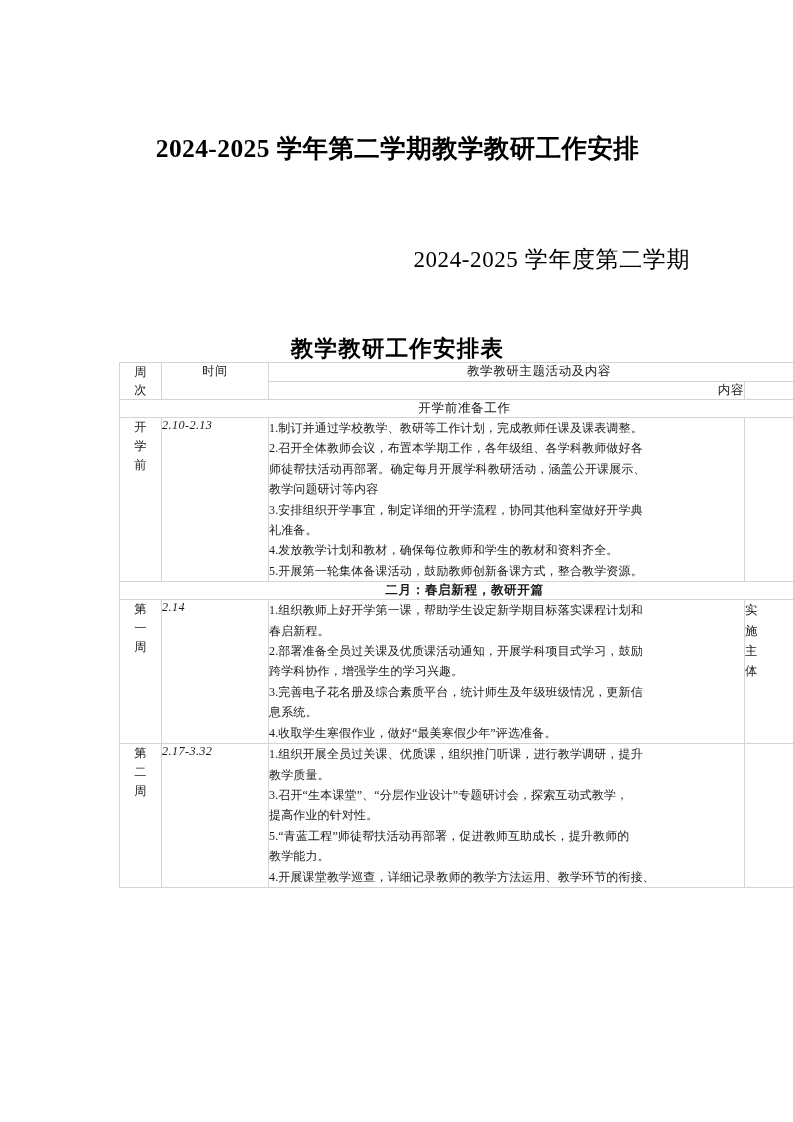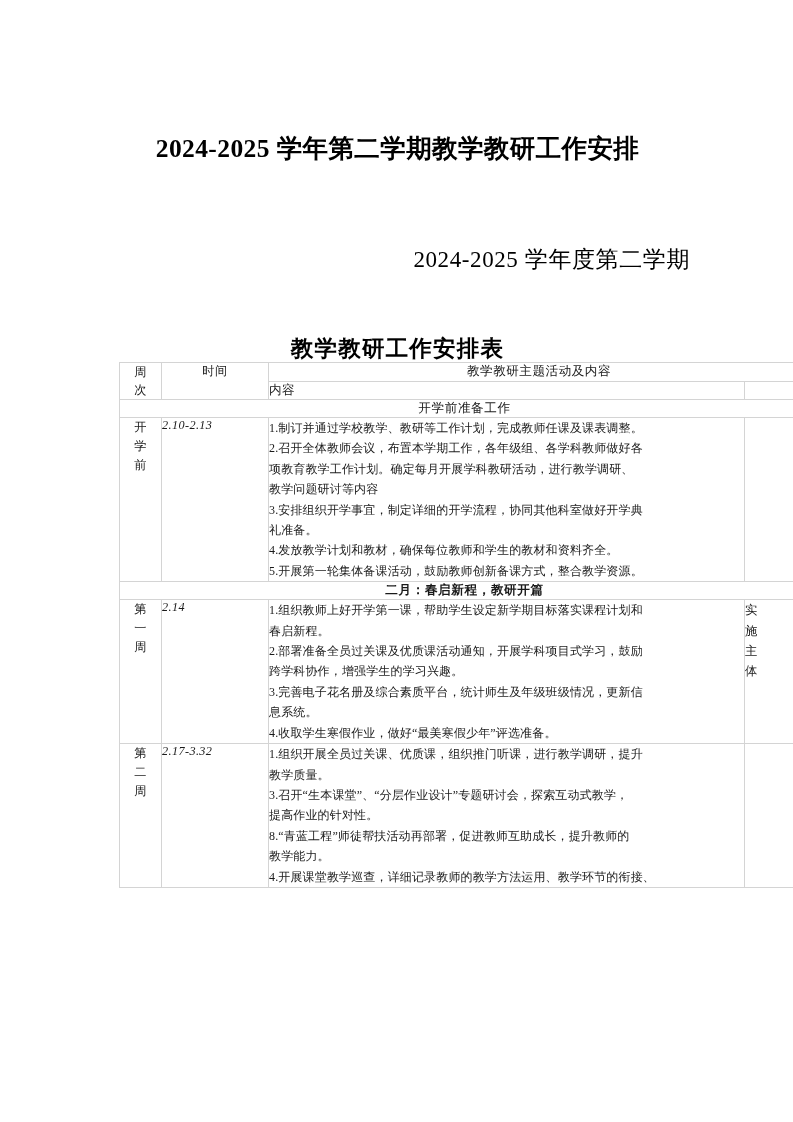--- a/index.html
+++ b/index.html
@@ -111,21 +111,21 @@
   }
   .th-main {
     text-align: center;
     vertical-align: middle;
     padding: 10px 4px 9px 4px;
     font-size: 12.6px;
     letter-spacing: 0.5px;
     height: 18px;
   }
   .th-sub {
-    text-align: left;
+    text-align: right;
     vertical-align: middle;
     padding: 11px 4px 11px 4px;
     font-size: 12.6px;
     letter-spacing: 0.5px;
   }
 
   
   .banner {
     text-align: center;
     vertical-align: middle;
@@ -212,21 +212,21 @@
           <tr>
             <td class="cell-week">
               <span class="vchar">开</span>
               <span class="vchar">学</span>
               <span class="vchar">前</span>
             </td>
             <td class="cell-time">2.10-2.13</td>
             <td class="cell-content">
               <span class="li">1.制订并通过学校教学、教研等工作计划，完成教师任课及课表调整。</span>
               <span class="li">2.召开全体教师会议，布置本学期工作，各年级组、各学科教师做好各</span>
-              <span class="li">项教育教学工作计划。确定每月开展学科教研活动，进行教学调研、</span>
+              <span class="li">师徒帮扶活动再部署。确定每月开展学科教研活动，涵盖公开课展示、</span>
               <span class="li">教学问题研讨等内容</span>
               <span class="li">3.安排组织开学事宜，制定详细的开学流程，协同其他科室做好开学典</span>
               <span class="li">礼准备。</span>
               <span class="li">4.发放教学计划和教材，确保每位教师和学生的教材和资料齐全。</span>
               <span class="li">5.开展第一轮集体备课活动，鼓励教师创新备课方式，整合教学资源。</span>
             </td>
             <td class="cell-extra">&nbsp;</td>
           </tr>
           <tr>
             <td class="banner bold" colspan="4">二月：春启新程，教研开篇</td>
@@ -259,21 +259,21 @@
               <span class="vchar">第</span>
               <span class="vchar">二</span>
               <span class="vchar">周</span>
             </td>
             <td class="cell-time">2.17-3.32</td>
             <td class="cell-content">
               <span class="li">1.组织开展全员过关课、优质课，组织推门听课，进行教学调研，提升</span>
               <span class="li">教学质量。</span>
               <span class="li">3.召开“生本课堂”、“分层作业设计”专题研讨会，探索互动式教学，</span>
               <span class="li">提高作业的针对性。</span>
-              <span class="li">8.“青蓝工程”师徒帮扶活动再部署，促进教师互助成长，提升教师的</span>
+              <span class="li">5.“青蓝工程”师徒帮扶活动再部署，促进教师互助成长，提升教师的</span>
               <span class="li">教学能力。</span>
               <span class="li">4.开展课堂教学巡查，详细记录教师的教学方法运用、教学环节的衔接、</span>
             </td>
             <td class="cell-extra">&nbsp;</td>
           </tr>
         </tbody>
     </table>
   </div>
 
 </div>

